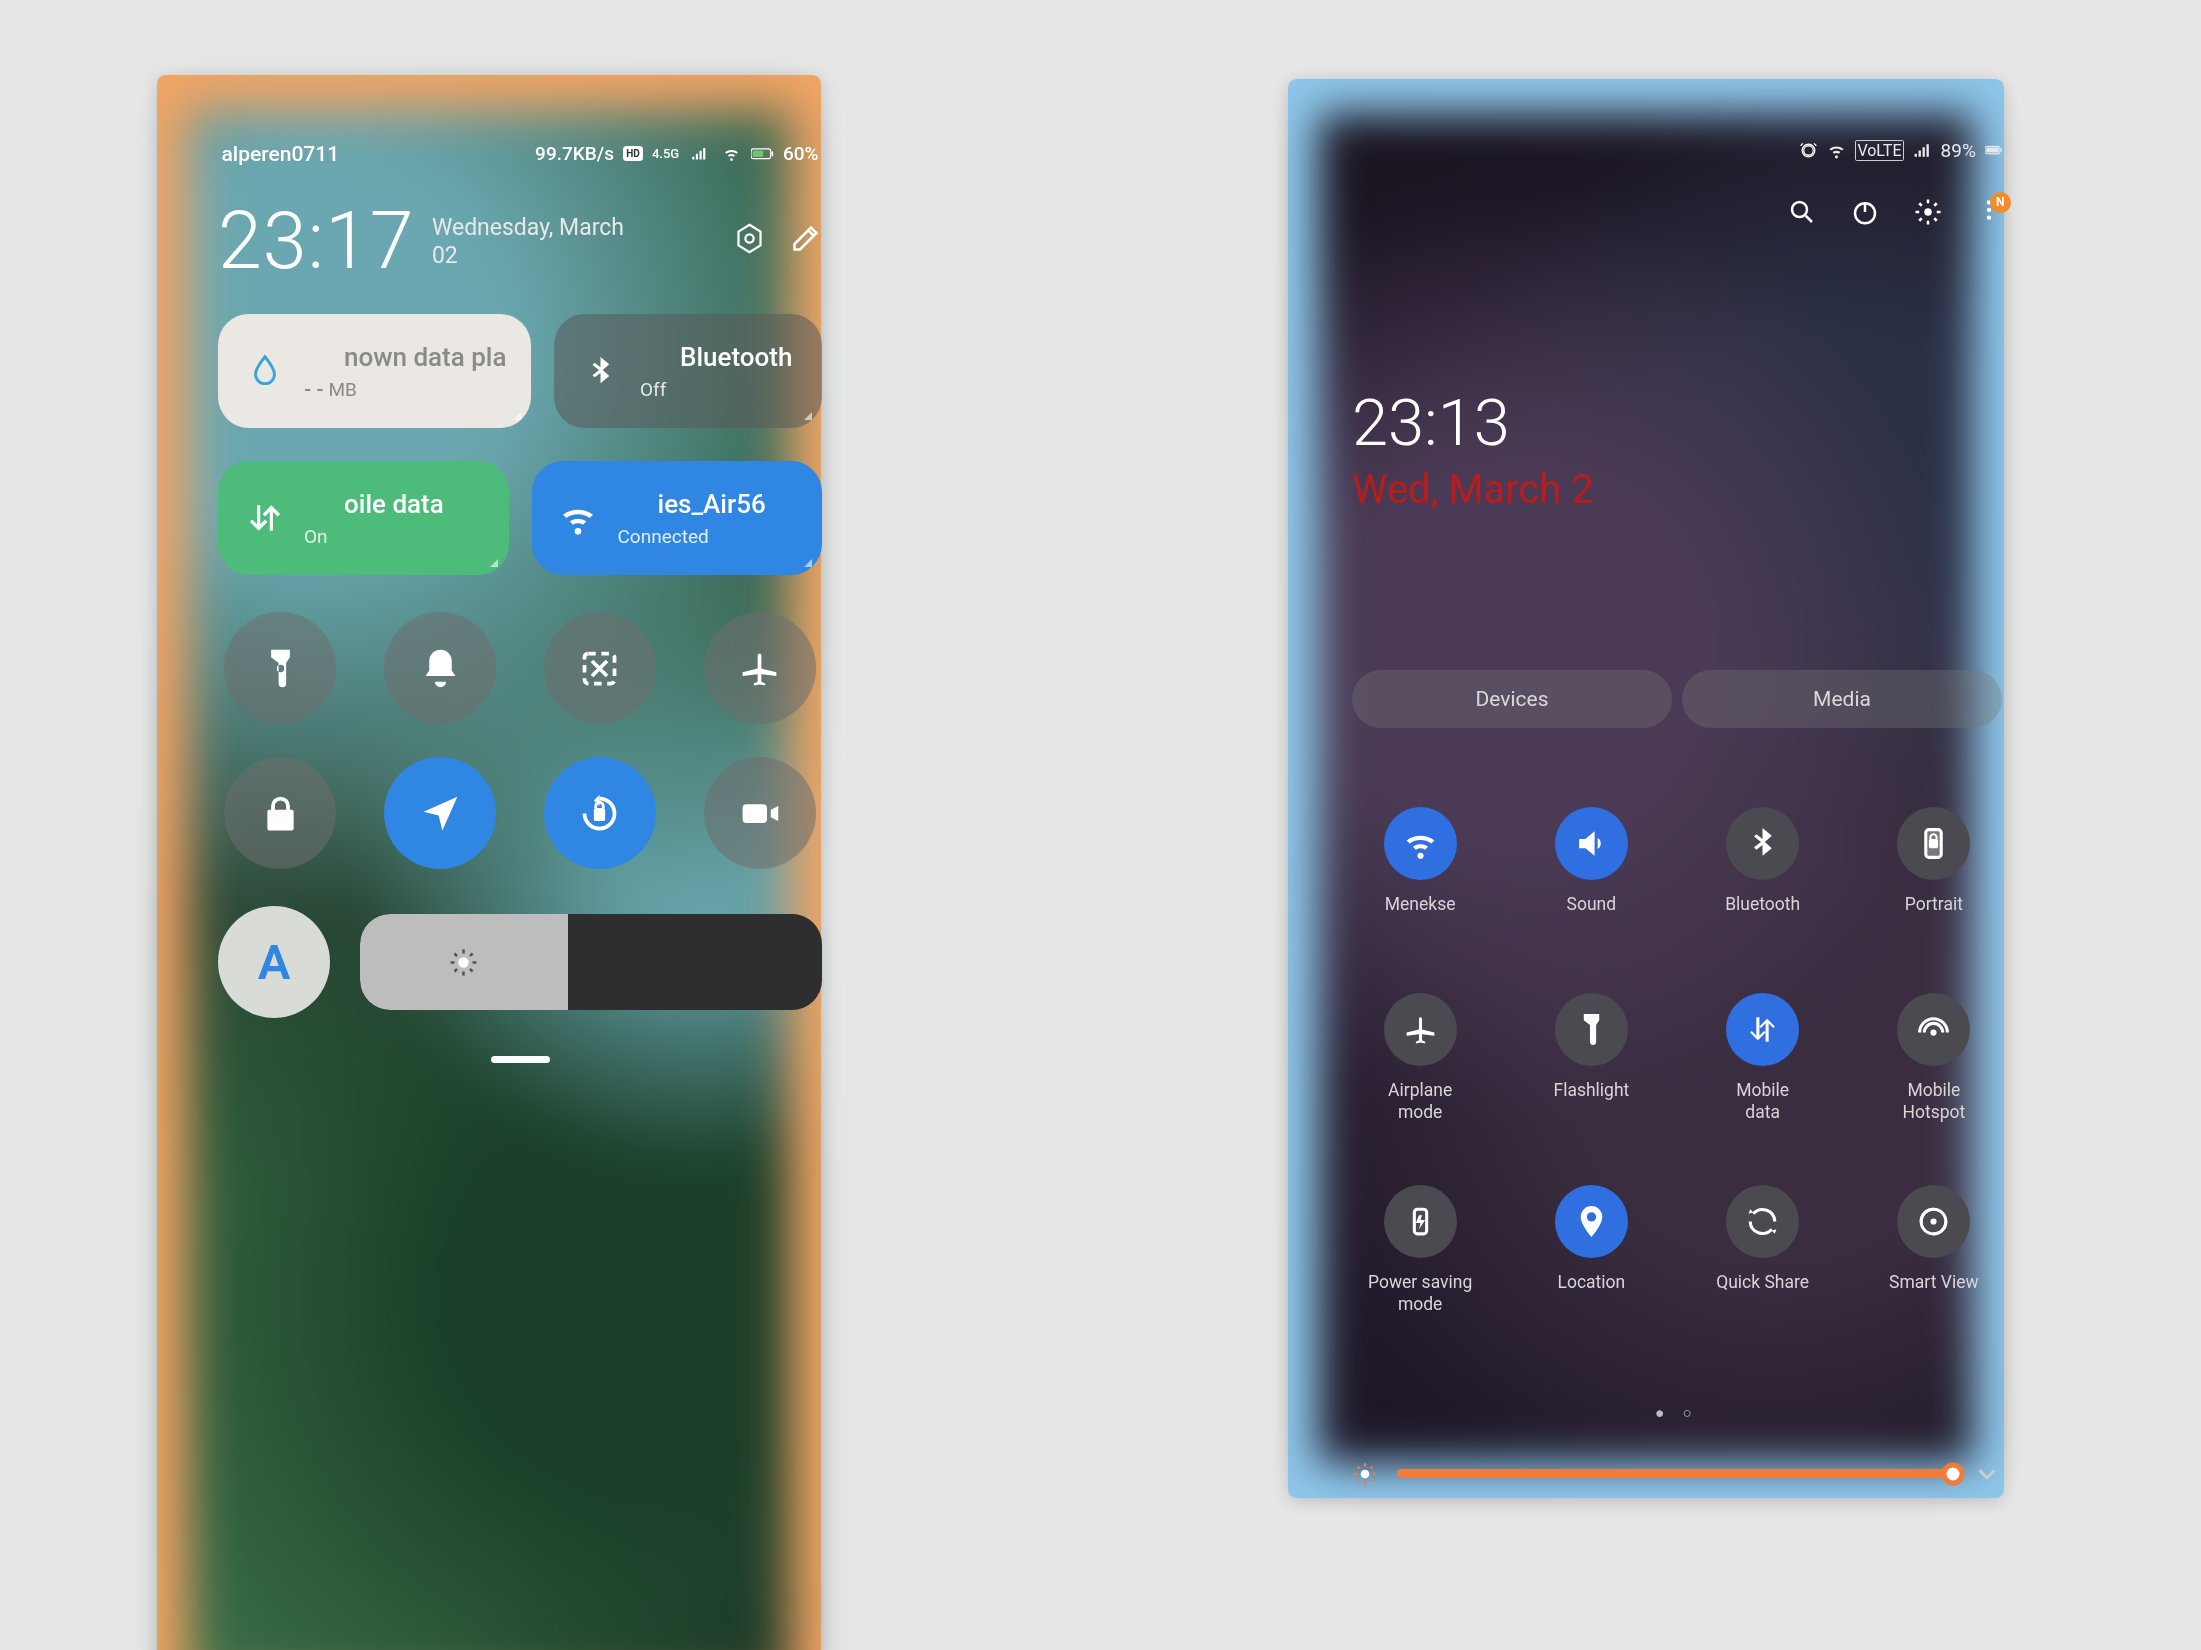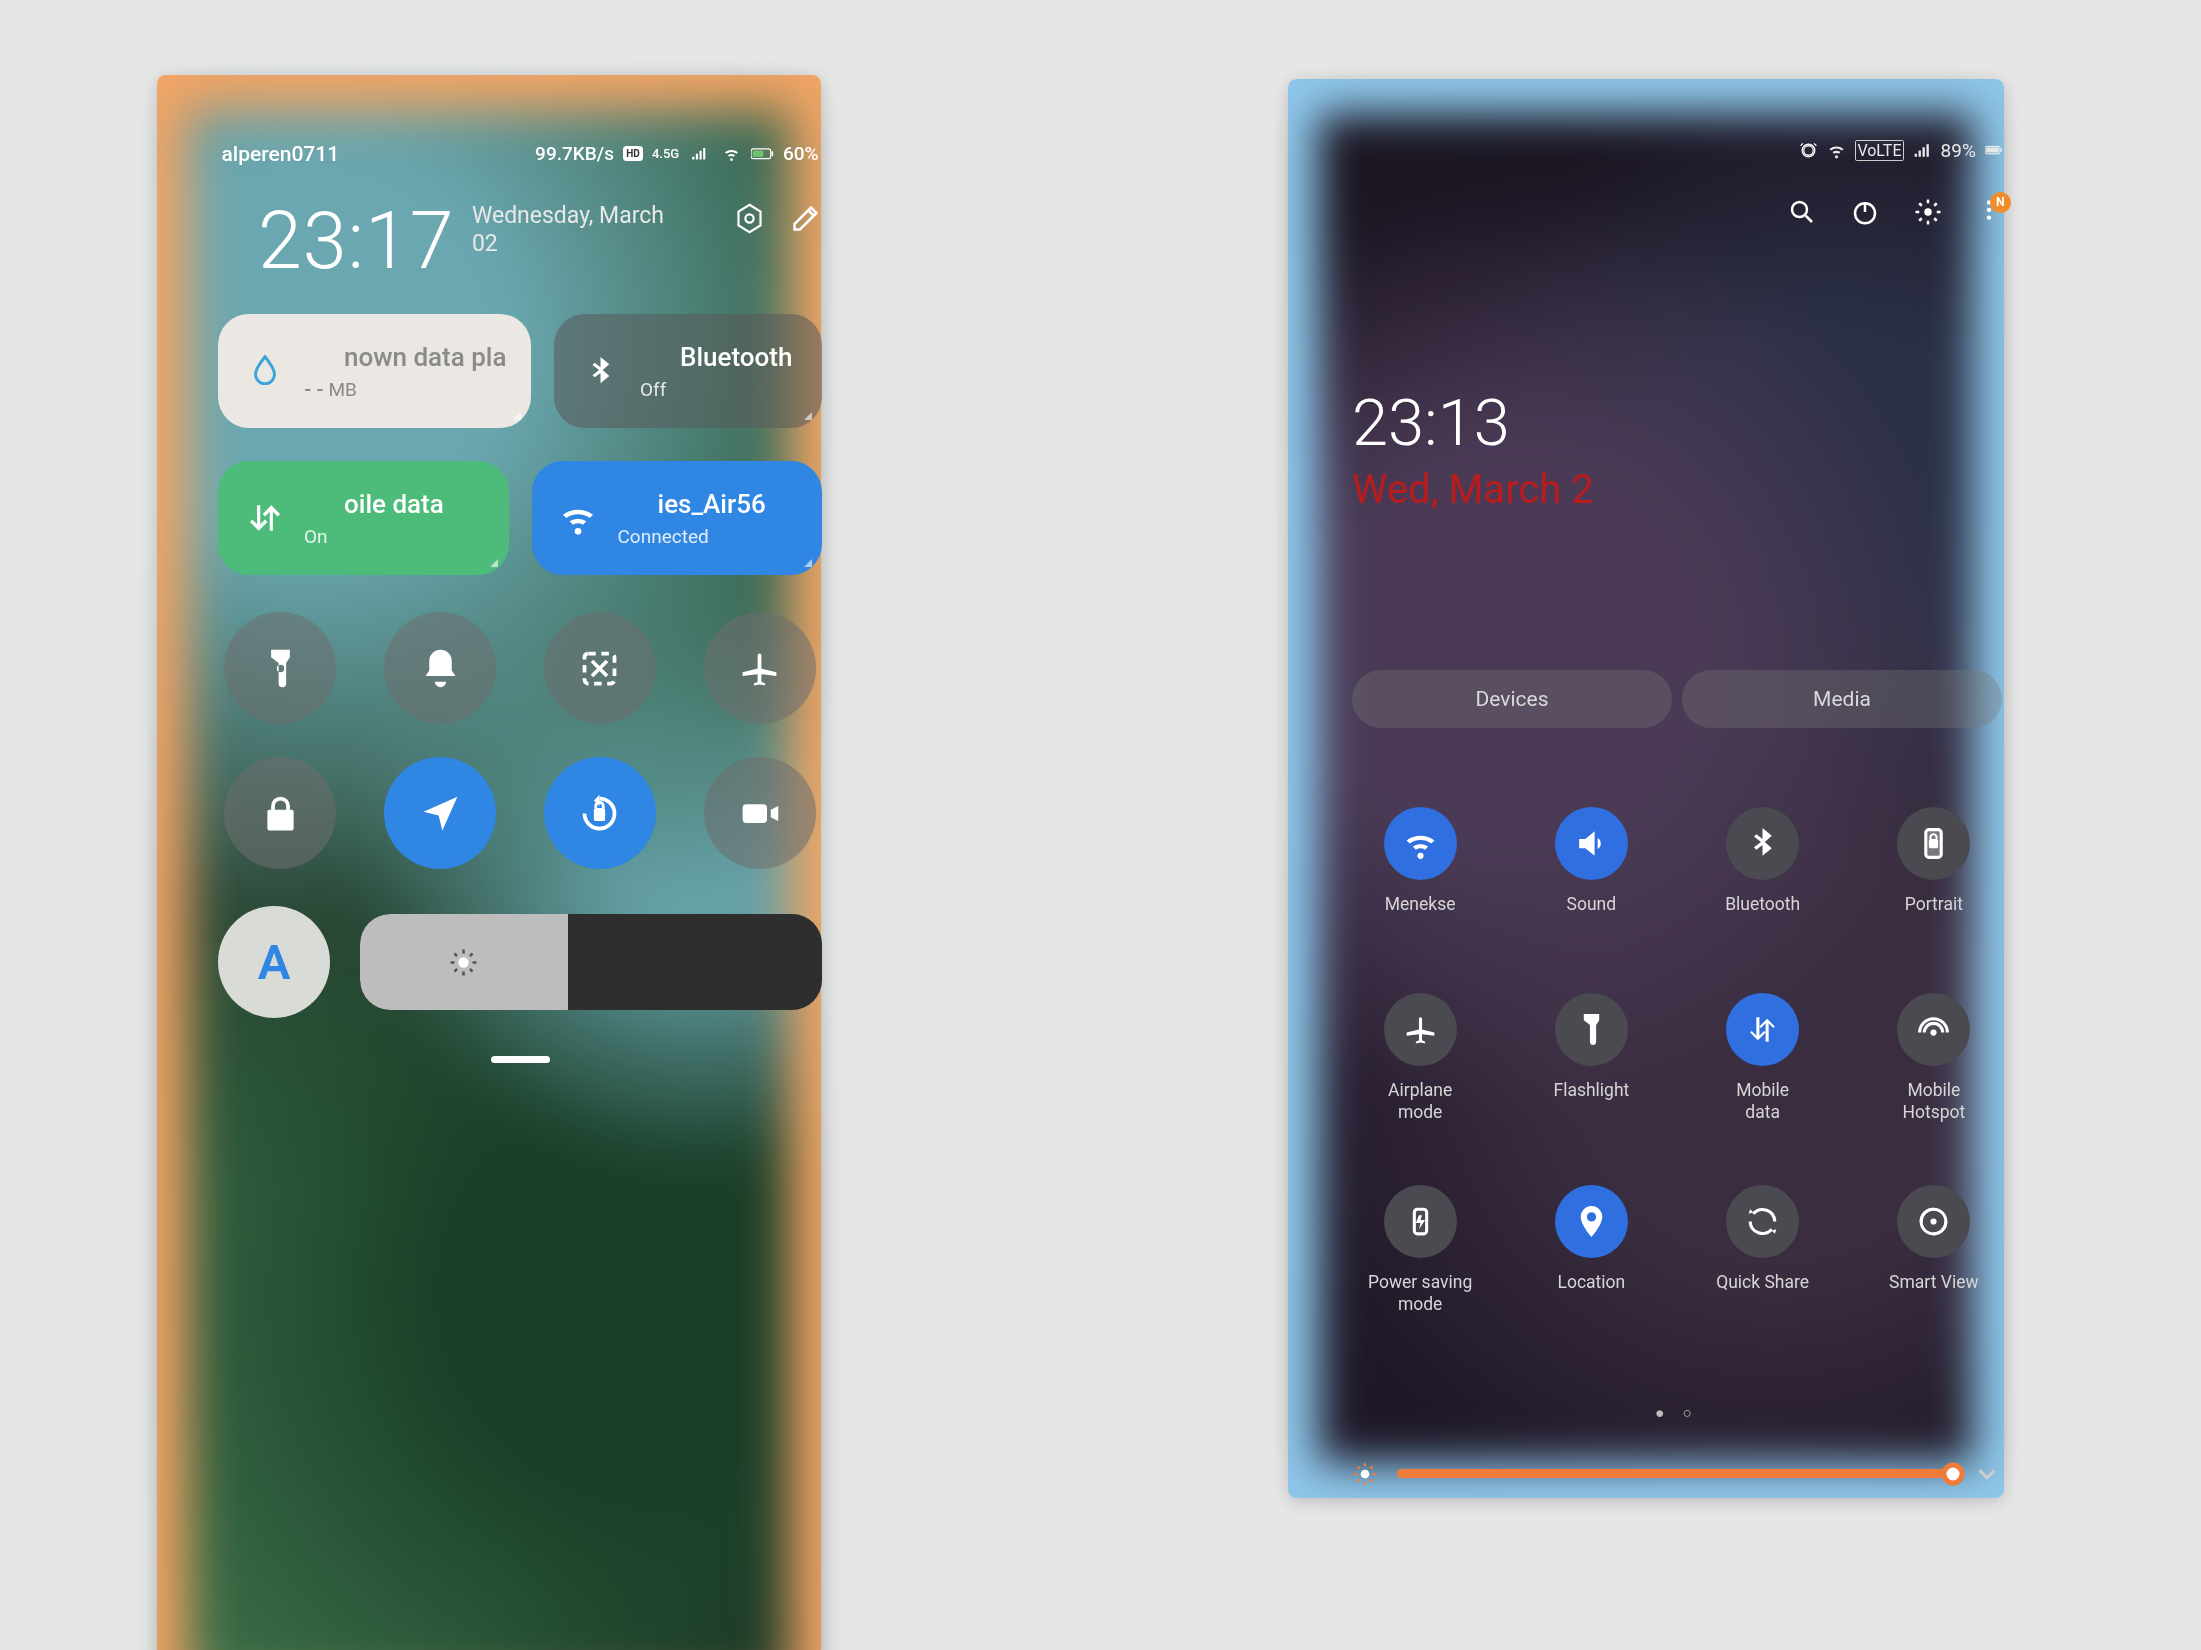--- a/index.html
+++ b/index.html
@@ -47,21 +47,21 @@
   }
   .miui-over { position:absolute; inset:0; padding:0 30px; }
 
   .status-row {
     display:flex; justify-content:space-between; align-items:center;
     font-size:21px; font-weight:500; height:87px; padding:0 3.5px;
   }
   .status-right { display:flex; align-items:center; gap:8.7px; font-size:19px; }
   .status-right .ic { width:23px; height:17.5px; display:inline-block; }
 
-  .time-row { display:flex; align-items:flex-start; gap:17.5px; margin-top:5.2px;margin-left:40px;}
+  .time-row { display:flex; align-items:center; gap:17.5px; margin-top:5.2px;}
   .big-time { font-size:79px; font-weight:300; line-height:1; letter-spacing:0.9px;}
   .date-col { font-size:23px; line-height:1.2; color:#e8e8e8; flex:1;}
   .time-icons { display:flex; gap:23px; font-size:24.5px; align-items:center; margin-bottom:7px;}
 
   .tiles-row { display:flex; gap:23px; margin-top:33px;}
   .tile {
     flex:1; height:114px; border-radius:31px;
     display:flex; align-items:center; padding:0 24.5px; gap:17.5px;
     position:relative;
   }

